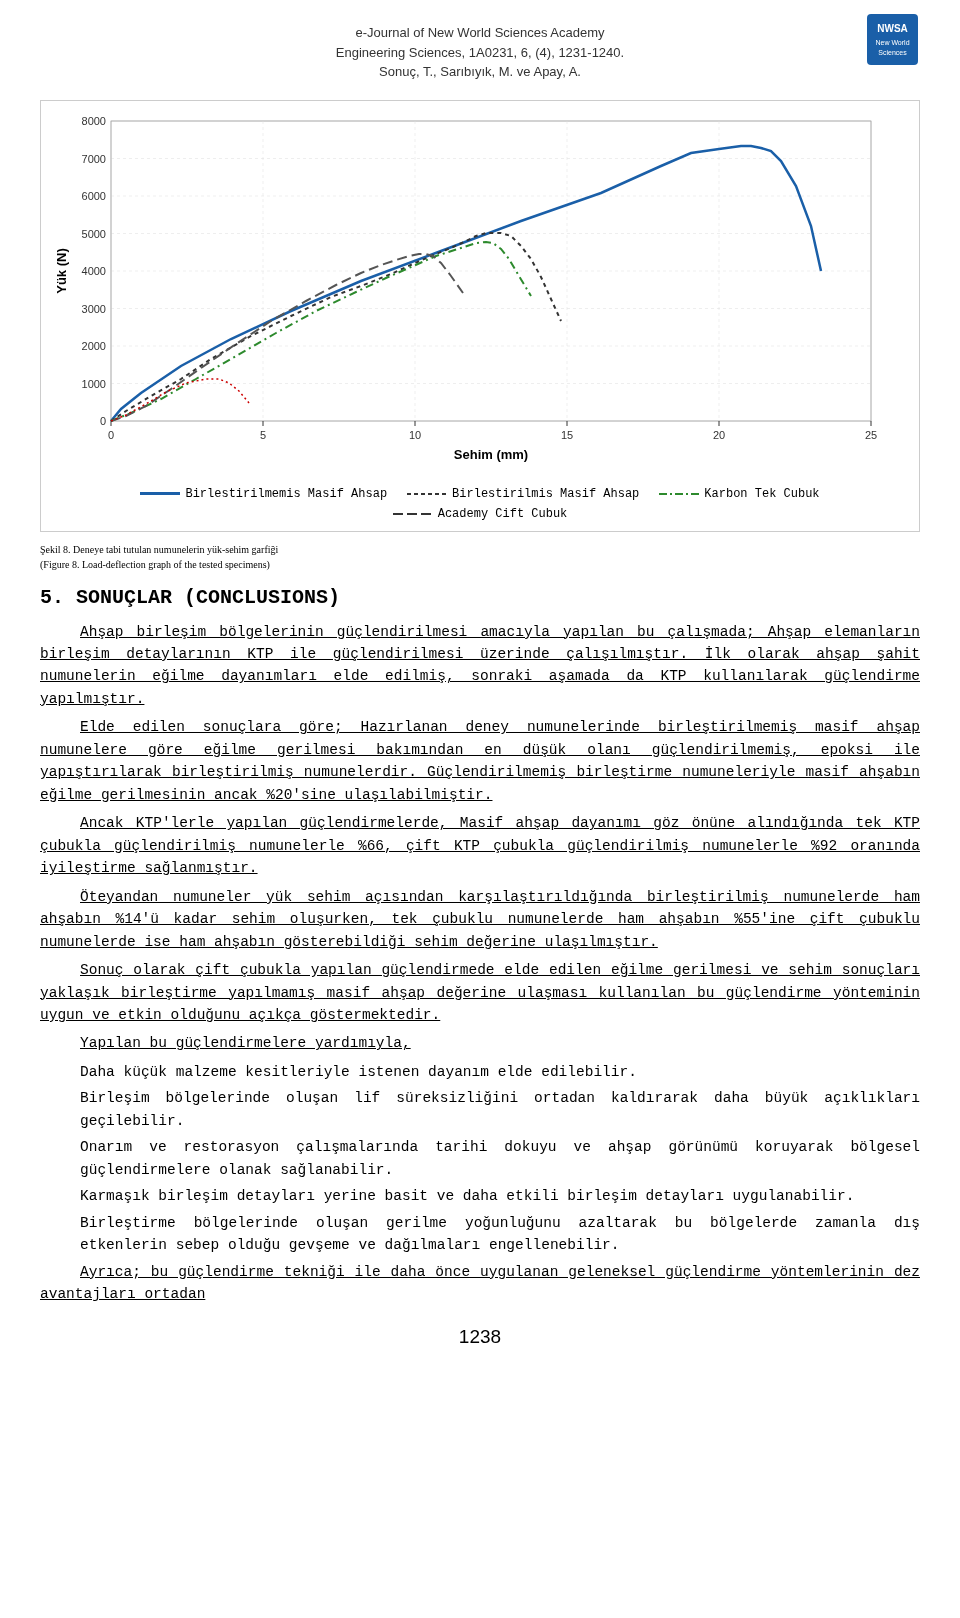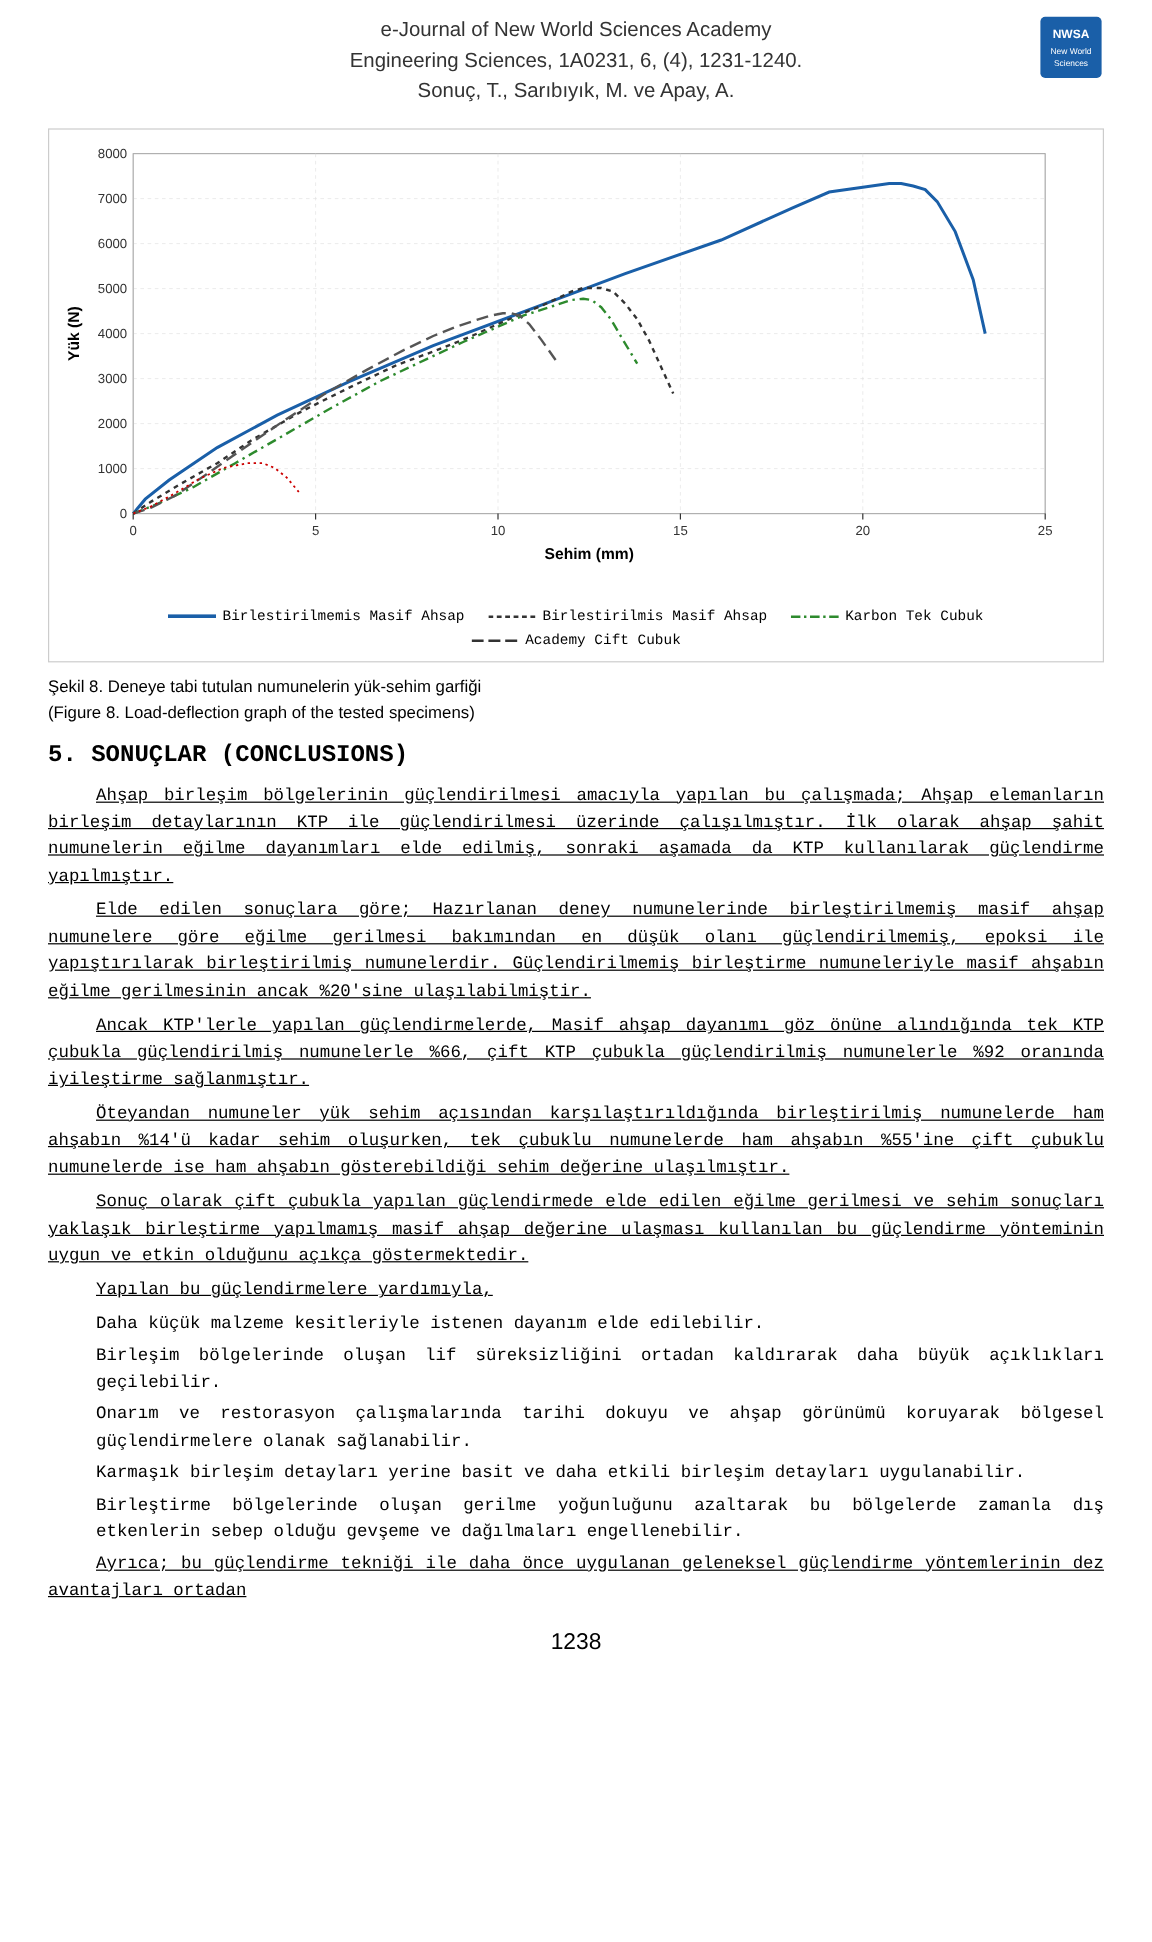--- a/index.html
+++ b/index.html
@@ -16,23 +16,24 @@
       display: flex;
       justify-content: space-between;
       align-items: flex-start;
       padding: 12px 40px 8px 40px;
       border-bottom: none;
     }
     .header-text {
       text-align: center;
       flex: 1;
       font-family: Arial, sans-serif;
-      font-size: 17px;
+      font-size: 13px;
       color: #333;
       line-height: 1.5;
+      margin-top: 11px;
     }
     .header-logo {
       width: 55px;
       height: 55px;
       flex-shrink: 0;
     }
     
     .chart-container {
       margin: 10px 40px 10px 40px;
       border: 1px solid #ccc;
@@ -42,34 +43,34 @@
     .chart-svg {
       display: block;
       margin: 0 auto;
     }
     
     .chart-legend {
       display: flex;
       justify-content: center;
       flex-wrap: wrap;
       gap: 6px 20px;
-      margin-top: 19px;
+      margin-top: 6px;
       font-family: 'Courier New', Courier, monospace;
       font-size: 12px;
     }
     .legend-item {
       display: flex;
       align-items: center;
       gap: 5px;
     }
     
     .figure-caption {
       margin: 8px 40px 10px 40px;
-      font-family: Liberation Sans, sans-serif;
-      font-size: 14px;
+      font-family: Liberation Serif, serif;
+      font-size: 10px;
       line-height: 1.5;
     }
     
     .main-content {
       margin: 0 40px;
       font-family: 'Courier New', Courier, monospace;
       font-size: 14.5px;
       line-height: 1.55;
       text-align: justify;
     }

